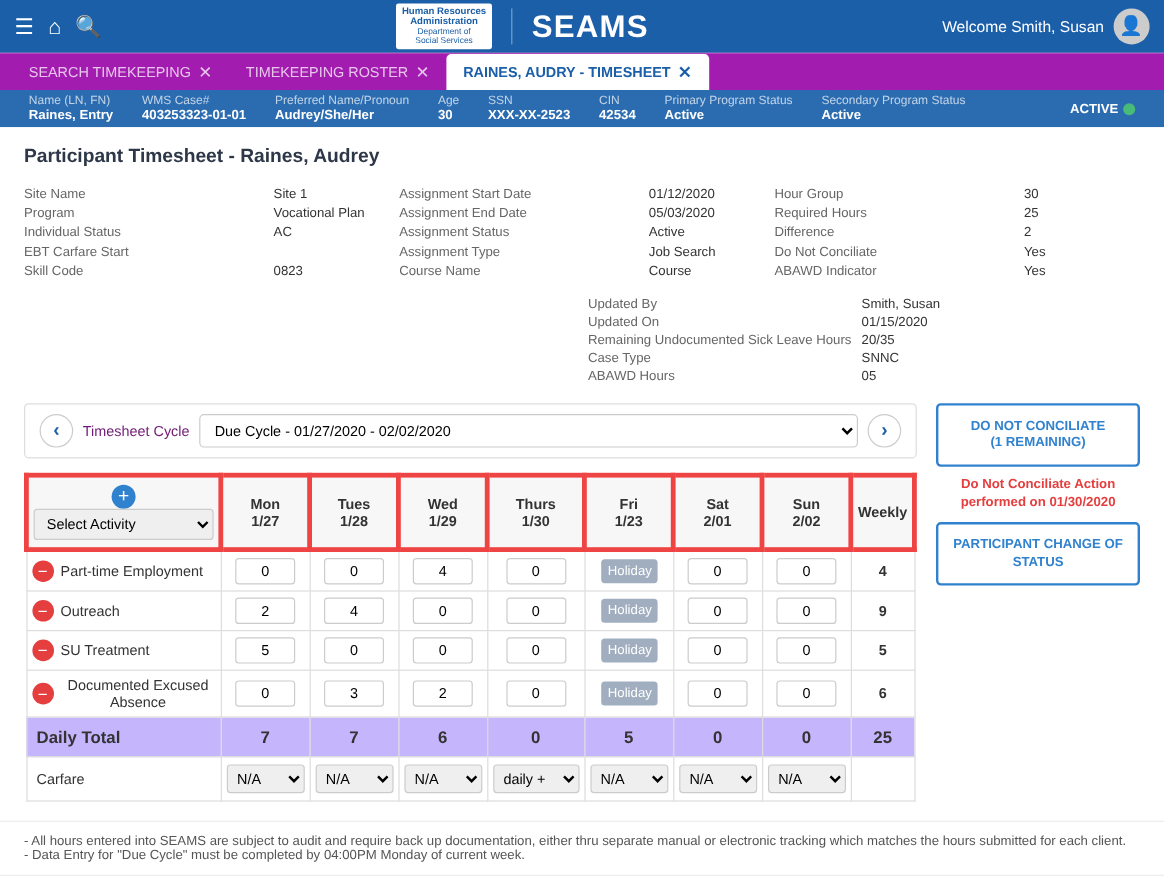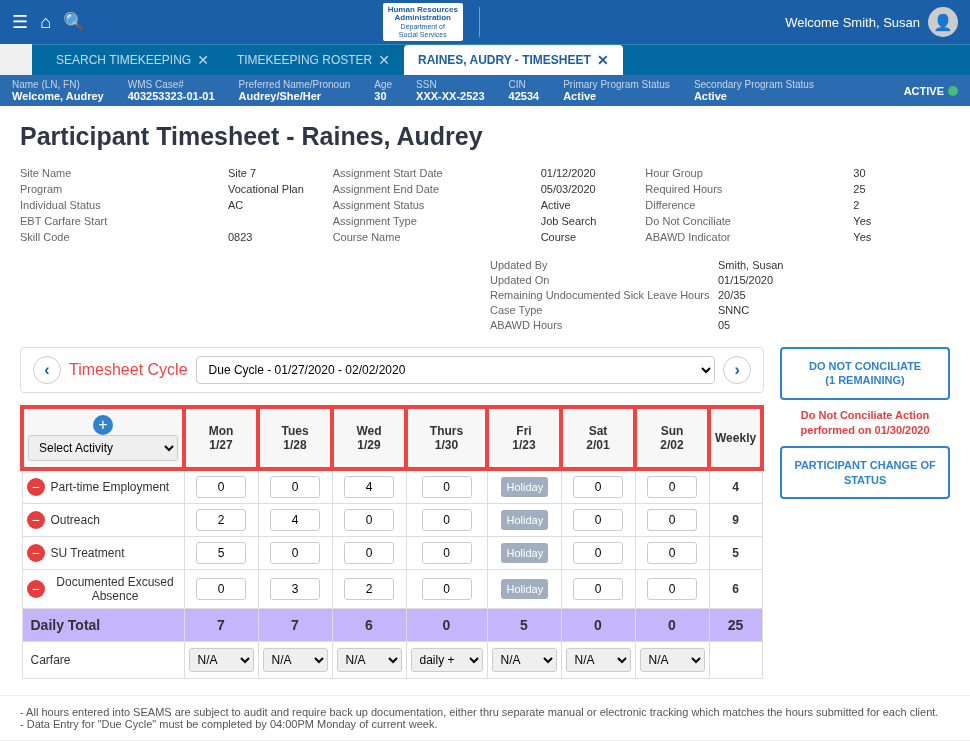--- a/index.html
+++ b/index.html
@@ -17,26 +17,25 @@
     .top-nav .nav-left { display: flex; align-items: center; gap: 12px; }
     .top-nav .nav-center { flex: 1; display: flex; justify-content: center; align-items: center; gap: 8px; }
     .top-nav .nav-right { display: flex; align-items: center; gap: 8px; font-size: 13px; }
     .nav-logo-text { font-size: 26px; font-weight: bold; color: white; letter-spacing: 1px; }
     .nav-logo-nyc { display: flex; flex-direction: column; align-items: center; justify-content: flex-end; }
     .nav-divider { width: 1px; height: 30px; background: rgba(255,255,255,0.4); margin: 0 8px; }
     .user-avatar { width: 30px; height: 30px; border-radius: 50%; background: #ccc; display: flex; align-items: center; justify-content: center; color: #555; font-size: 16px; }
 
     
     .tabs-bar {
-      background: #0369a1;
+      background: #a21caf;
       display: flex;
       align-items: flex-end;
       padding: 0 10px;
       border-top: 1px solid rgba(255,255,255,0.2);
-      margin-left: 32px;
     }
     .tab {
       display: flex; align-items: center; gap: 6px;
       padding: 7px 14px;
       color: rgba(255,255,255,0.75);
       font-size: 12px;
       cursor: pointer;
       border-radius: 4px 4px 0 0;
       background: transparent;
       border: none;
@@ -47,40 +46,40 @@
       font-weight: bold;
     }
     .tab-close { font-size: 14px; color: inherit; }
 
     
     .participant-header {
       background: #2b6cb0;
       color: white;
       display: flex;
       align-items: center;
-      padding: 4px 12px;
+      padding: 4px 24px;
       gap: 24px;
       font-size: 11px;
     }
     .ph-field { display: flex; flex-direction: column; }
     .ph-label { color: rgba(255,255,255,0.7); font-size: 10px; }
     .ph-value { color: white; font-weight: bold; font-size: 11px; }
     .ph-spacer { flex: 1; }
     .active-badge {
       display: flex; align-items: center; gap: 4px;
       font-weight: bold; font-size: 11px;
     }
     .active-dot { width: 10px; height: 10px; border-radius: 50%; background: #48bb78; }
 
     
     .main-content {
       background: white;
       padding: 16px 20px;
     }
-    .page-title { font-size: 25px; font-weight: bold; color: #2d3748; margin-bottom: 16px; }
+    .page-title { font-size: 16px; font-weight: bold; color: #2d3748; margin-bottom: 16px; }
 
     
     .info-grid {
       display: grid;
       grid-template-columns: 200px 1fr 200px 1fr 200px 1fr;
       gap: 4px 8px;
       margin-bottom: 16px;
       font-size: 11px;
     }
     .info-label { color: #666; font-weight: normal; }
@@ -109,21 +108,21 @@
       background: white;
       border: 1px solid #ccc;
       border-radius: 50%;
       width: 28px; height: 28px;
       display: flex; align-items: center; justify-content: center;
       cursor: pointer;
       color: #1a5fa8;
       font-size: 16px;
       font-weight: bold;
     }
-    .cycle-label { color: #ef4444; font-size: 16px; white-space: nowrap; }
+    .cycle-label { color: #701a75; font-size: 12px; white-space: nowrap; }
     .cycle-select {
       flex: 1;
       border: 1px solid #ccc;
       padding: 5px 8px;
       border-radius: 4px;
       font-size: 12px;
       background: white;
     }
 
     
@@ -268,20 +267,21 @@
   <div class="nav-center">
     <div class="nav-logo-nyc">
       <div class="hra-logo-wrapper" style="display:flex;flex-direction:column;align-items:center;background:white;padding:3px 5px;border-radius:2px;">
         <span style="color:#1a5fa8;font-size:8px;font-weight:bold;line-height:1.1;">Human Resources</span>
         <span style="color:#1a5fa8;font-size:8px;font-weight:bold;line-height:1.1;">Administration</span>
         <span style="color:#1a5fa8;font-size:7px;line-height:1.1;">Department of</span>
         <span style="color:#1a5fa8;font-size:7px;line-height:1.1;">Social Services</span>
       </div>
     </div>
     <div class="nav-divider"></div>
+    <span class="nav-logo-text">SEAMS</span>
   </div>
   <div class="nav-right">
     <span style="color:white;font-size:13px;">Welcome Smith, Susan</span>
     <div class="user-avatar">👤</div>
   </div>
 </div>
 
 <div class="tabs-bar">
   <div class="tab">
     <span>SEARCH TIMEKEEPING</span>
@@ -293,21 +293,21 @@
   </div>
   <div class="tab active">
     <span>RAINES, AUDRY - TIMESHEET</span>
     <span class="tab-close">✕</span>
   </div>
 </div>
 
 <div class="participant-header">
   <div class="ph-field">
     <span class="ph-label">Name (LN, FN)</span>
-    <span class="ph-value">Welcome, Audrey</span>
+    <span class="ph-value">Raines, Entry</span>
   </div>
   <div class="ph-field">
     <span class="ph-label">WMS Case#</span>
     <span class="ph-value">403253323-01-01</span>
   </div>
   <div class="ph-field">
     <span class="ph-label">Preferred Name/Pronoun</span>
     <span class="ph-value">Audrey/She/Her</span>
   </div>
   <div class="ph-field">
@@ -335,21 +335,21 @@
     <span>ACTIVE</span>
     <div class="active-dot"></div>
   </div>
 </div>
 
 <div class="main-content">
   <div class="page-title">Participant Timesheet - Raines, Audrey</div>
 
   <div class="info-grid">
     <span class="info-label">Site Name</span>
-    <span class="info-value">Site 7</span>
+    <span class="info-value">Site 1</span>
     <span class="info-label">Assignment Start Date</span>
     <span class="info-value">01/12/2020</span>
     <span class="info-label">Hour Group</span>
     <span class="info-value">30</span>
 
     <span class="info-label">Program</span>
     <span class="info-value">Vocational Plan</span>
     <span class="info-label">Assignment End Date</span>
     <span class="info-value">05/03/2020</span>
     <span class="info-label">Required Hours</span>

